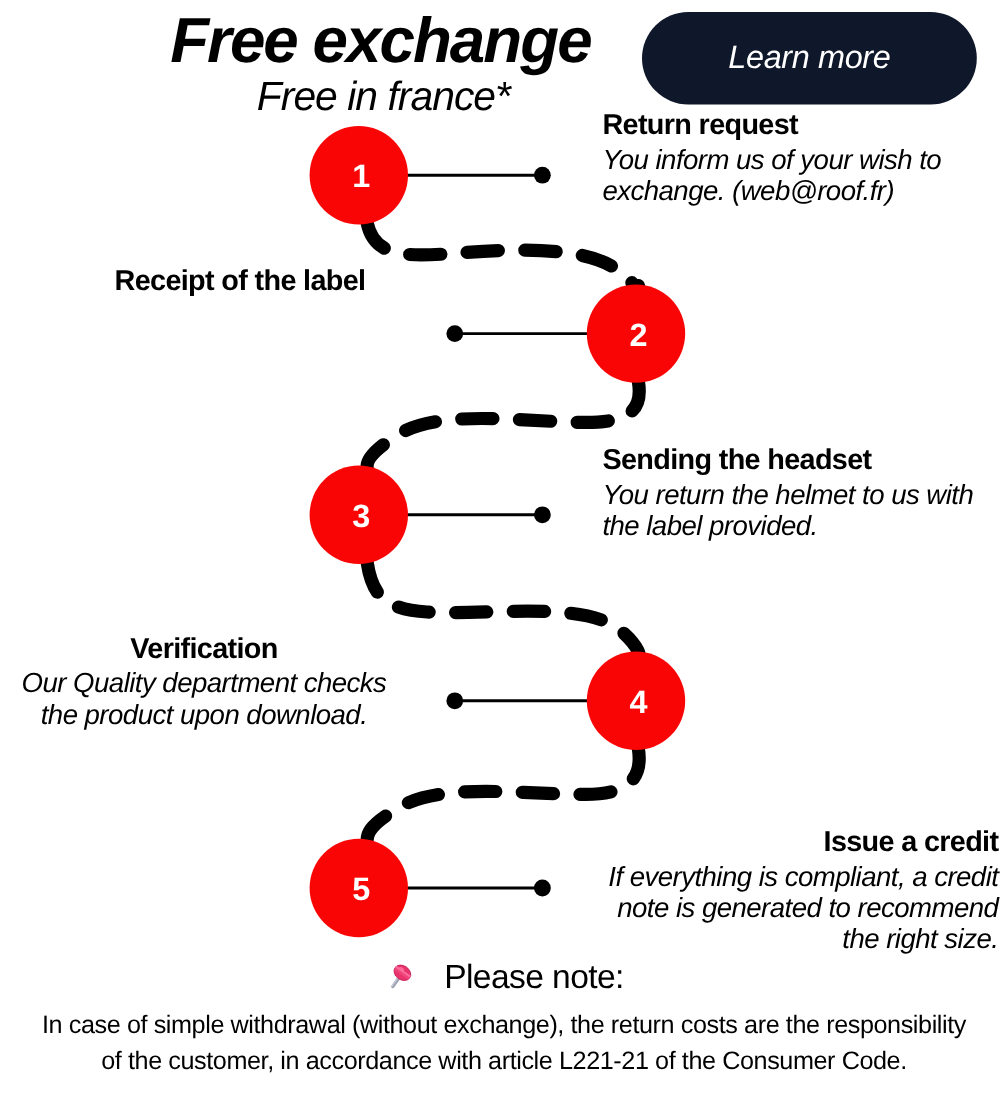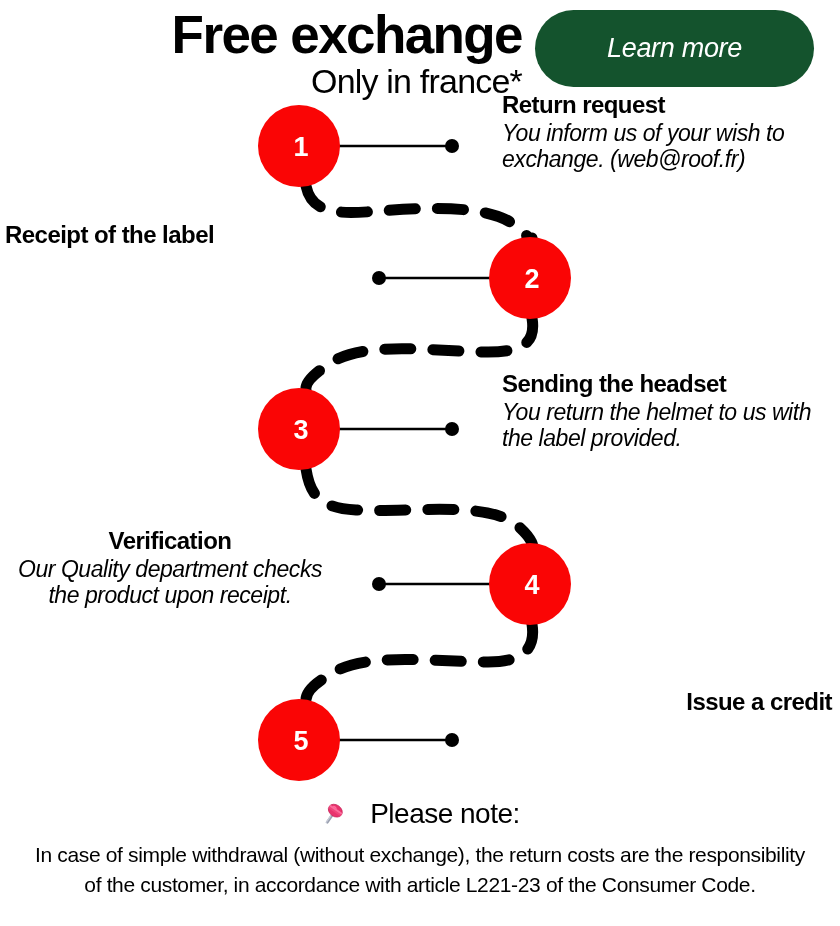--- a/index.html
+++ b/index.html
@@ -19,21 +19,22 @@
     overflow: hidden;
     background: #ffffff;
   }
 
   
   #header-title-block {
     position: absolute;
     left: 112px;
     top: 8px;
     width: 410px;
-    text-align: right;
+    text-align: center;
+    font-style: italic;
   }
   #main-title {
     font-size: 53px;
     font-weight: 700;
     letter-spacing: -1.6px;
     line-height: 1.02;
     margin: 0;
     white-space: nowrap;
   }
   #subtitle {
@@ -43,21 +44,21 @@
     line-height: 1.05;
     margin: 2px 0 0 5px;
     white-space: nowrap;
   }
   #learn-more-button {
     position: absolute;
     left: 535px;
     top: 10px;
     width: 279px;
     height: 77px;
-    background: #14532d;
+    background: #0f172a;
     border: none;
     border-radius: 39px;
     color: #ffffff;
     font-family: "Liberation Sans", sans-serif;
     font-size: 27px;
     font-style: italic;
     font-weight: 400;
     letter-spacing: -0.3px;
     cursor: pointer;
     padding: 0;
@@ -116,21 +117,21 @@
   .step-desc {
     font-size: 23px;
     font-style: italic;
     font-weight: 400;
     letter-spacing: -0.45px;
     line-height: 1.13;
     margin: 1px 0 0 0;
   }
 
   #step-text-1 { left: 502px; top: 92px;  width: 352px; text-align: left; }
-  #step-text-2 { left: 5px;   top: 222px; width: 390px; text-align: left; }
+  #step-text-2 { left: 5px;   top: 222px; width: 390px; text-align: center; }
   #step-text-3 { left: 502px; top: 371px; width: 340px; text-align: left; }
   #step-text-4 { left: 5px;   top: 528px; width: 330px; text-align: center; }
   #step-text-5 { left: 502px; top: 689px; width: 330px; text-align: right; }
 
   
   #footer-note {
     position: absolute;
     left: 0;
     top: 800px;
     width: 840px;
@@ -163,21 +164,21 @@
     line-height: 1.42;
   }
 </style>
 </head>
 <body>
 
 <div id="page">
 
   <div id="header-title-block">
     <h1 id="main-title">Free exchange</h1>
-    <div id="subtitle">Only in france*</div>
+    <div id="subtitle">Free in france*</div>
   </div>
 
   <button id="learn-more-button">Learn more</button>
 
   <svg id="flow-svg" viewBox="0 0 840 926">
 
     <path class="dashed-path" d="M 306,186 C 312,215 340,214 380,211 C 430,207 490,205 516,226 C 536,242 534,250 532,238"></path>
     <path class="dashed-path" d="M 532,318 C 536,342 524,352 488,352 C 440,352 368,340 332,362 C 310,376 305,384 306,390"></path>
     <path class="dashed-path" d="M 306,469 C 310,495 320,508 356,510 C 410,513 488,500 518,526 C 534,540 533,548 532,544"></path>
     <path class="dashed-path" d="M 532,624 C 536,650 522,662 488,662 C 436,662 370,652 334,672 C 312,685 306,692 306,700"></path>
@@ -217,40 +218,41 @@
     <div class="step-title">Receipt of the label</div>
   </div>
 
   <div class="step-text" id="step-text-3">
     <div class="step-title">Sending the headset</div>
     <div class="step-desc">You return the helmet to us with the label provided.</div>
   </div>
 
   <div class="step-text" id="step-text-4">
     <div class="step-title">Verification</div>
-    <div class="step-desc">Our Quality department checks the product upon receipt.</div>
+    <div class="step-desc">Our Quality department checks the product upon download.</div>
   </div>
 
   <div class="step-text" id="step-text-5">
     <div class="step-title">Issue a credit</div>
+    <div class="step-desc">If everything is compliant, a credit note is generated to recommend the right size.</div>
   </div>
 
   <div id="footer-note">
     <div id="please-note-row">
       <span id="pin-icon">
         <svg viewBox="0 0 32 32" width="26" height="26">
           <g transform="rotate(35 16 16)">
             <rect x="14.3" y="17" width="3.4" height="13" rx="1.7" fill="#9aa0b0"></rect>
             <rect x="14.3" y="17" width="1.5" height="13" rx="0.75" fill="#c7ccd8"></rect>
             <ellipse cx="16" cy="11" rx="9.2" ry="7.2" fill="#e8336d"></ellipse>
             <ellipse cx="16" cy="11" rx="9.2" ry="7.2" fill="none" stroke="#c31a52" stroke-width="0.8"></ellipse>
             <ellipse cx="13.2" cy="9" rx="3.1" ry="2.4" fill="#ff6d9c"></ellipse>
             <rect x="6.8" y="8.6" width="18.4" height="4.6" rx="2.3" fill="#f0457b"></rect>
             <rect x="6.8" y="8.6" width="18.4" height="2.1" rx="1.05" fill="#ff7ba8" opacity="0.75"></rect>
           </g>
         </svg>
       </span>
       <span id="please-note-label">Please note:</span>
     </div>
-    <div id="note-body">In case of simple withdrawal (without exchange), the return costs are the responsibility of the customer, in accordance with article L221-23 of the Consumer Code.</div>
+    <div id="note-body">In case of simple withdrawal (without exchange), the return costs are the responsibility of the customer, in accordance with article L221-21 of the Consumer Code.</div>
   </div>
 
 </div>
 
 </body></html>

